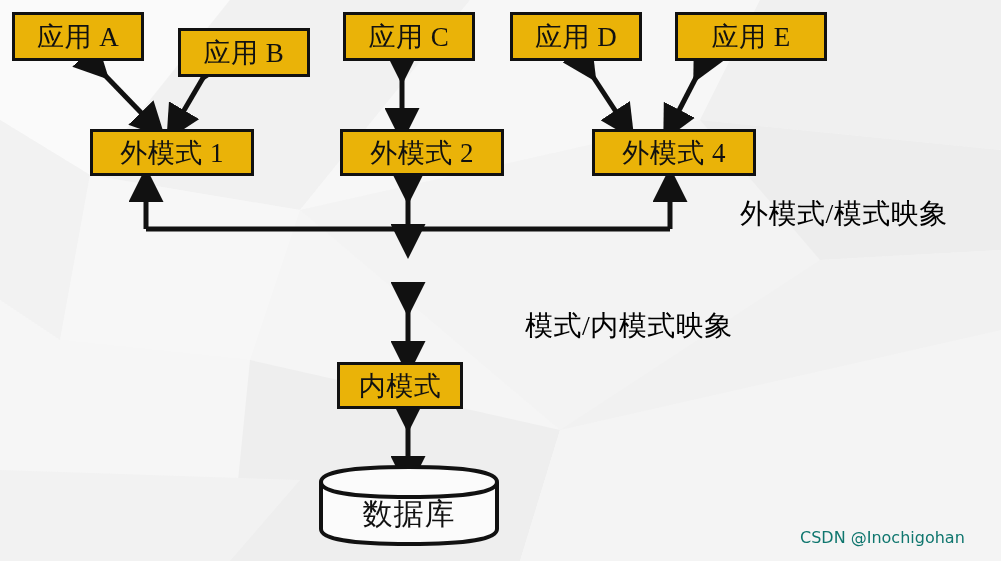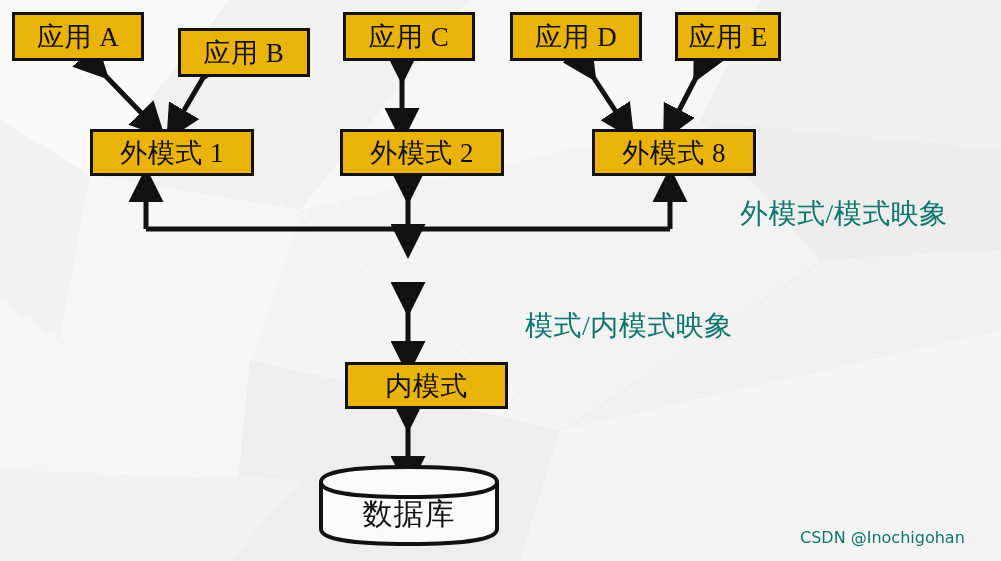--- a/index.html
+++ b/index.html
@@ -52,21 +52,21 @@
   }
   .node.schema {
     font-size: 27px;
     margin-left: 20px;
   }
   .node.mid {
     font-size: 27px;
   }
   .caption {
     position: absolute;
-    color: #0f766e;
+    color: #000000;
     font-size: 28px;
     white-space: nowrap;
     letter-spacing: 0.5px;
   }
   .db-label {
     position: absolute;
     color: #111111;
     font-size: 30px;
     white-space: nowrap;
     letter-spacing: 1px;
@@ -149,36 +149,36 @@
   </div>
   <div class="node app" style="left:178px;top:28px;width:132px;height:49px;">
     <span>应用 B</span>
   </div>
   <div class="node app" style="left:343px;top:12px;width:132px;height:49px;">
     <span>应用 C</span>
   </div>
   <div class="node app" style="left:510px;top:12px;width:132px;height:49px;">
     <span>应用 D</span>
   </div>
-  <div class="node app" style="left:675px;top:12px;width:106px;height:49px;">
+  <div class="node app" style="left:675px;top:12px;width:152px;height:49px;">
     <span>应用 E</span>
   </div>
 
   <div class="node schema" style="left:70px;top:129px;width:164px;height:47px;">
     <span>外模式 1</span>
   </div>
   <div class="node schema" style="left:320px;top:129px;width:164px;height:47px;">
     <span>外模式 2</span>
   </div>
   <div class="node schema" style="left:572px;top:129px;width:164px;height:47px;">
-    <span>外模式 8</span>
+    <span>外模式 4</span>
   </div>
 
 
-  <div class="node mid" style="left:337px;top:362px;width:163px;height:47px;margin-left:8px;">
+  <div class="node mid" style="left:337px;top:362px;width:126px;height:47px;">
     <span>内模式</span>
   </div>
 
   <div class="db-label" style="left:321px;top:494px;width:176px;">
     <span>数据库</span>
   </div>
 
   <div class="caption" style="left:740px;top:195px;">
     <span>外模式/模式映象</span>
   </div>

